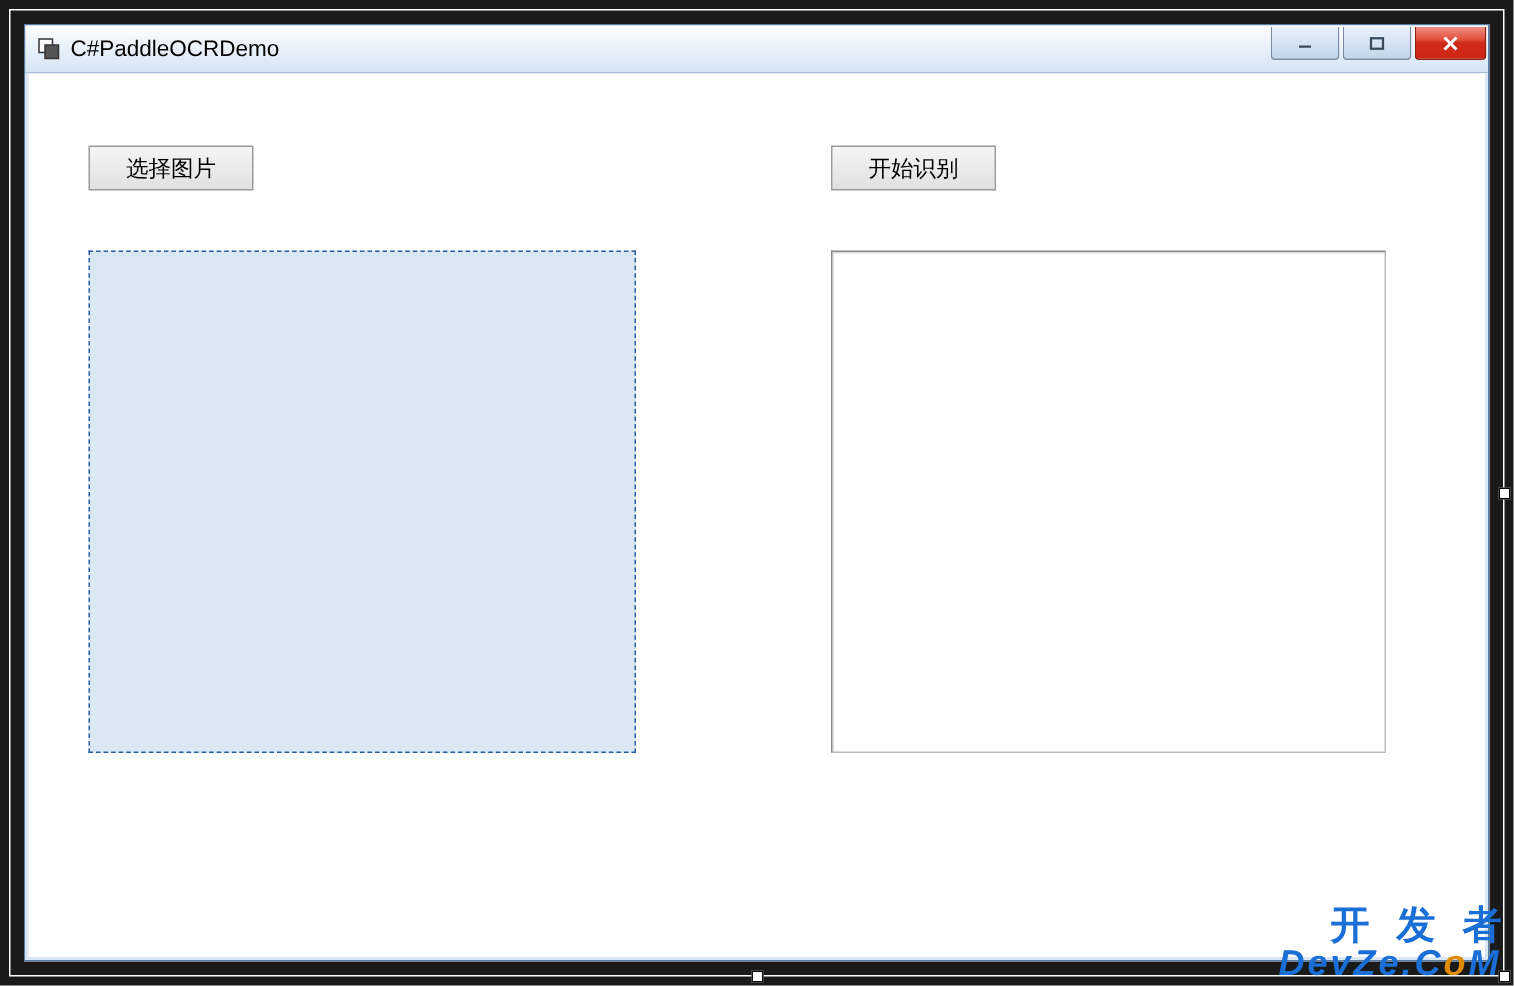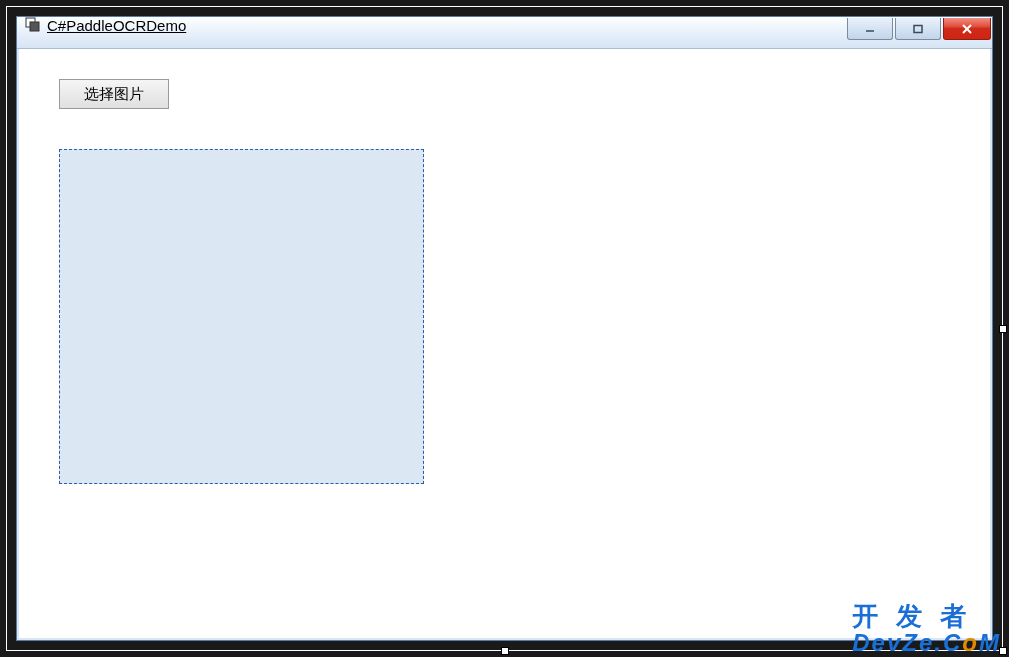--- a/index.html
+++ b/index.html
@@ -41,23 +41,22 @@
       border: 1px solid #5a7ca0;
       display: flex;
       flex-direction: column;
       box-shadow: 0 0 0 1px rgba(90,124,160,0.2) inset;
     }
     .titlebar {
       height: 32px;
       background: linear-gradient(to bottom, #ffffff 0%, #eaf2fb 45%, #d6e4f4 100%);
       border-bottom: 1px solid #a9bdd6;
       display: flex;
-      align-items: flex-start;
+      align-items: center;
       padding-left: 8px;
-      text-decoration: underline;
     }
     .titlebar-icon {
       width: 16px;
       height: 16px;
       margin-right: 6px;
       display: flex;
       align-items: center;
       justify-content: center;
     }
     .titlebar-icon svg { width: 16px; height: 16px; }
@@ -92,21 +91,21 @@
       border-color: #8a2015;
       width: 48px;
     }
     .tbtn svg { width: 12px; height: 10px; }
     .tbtn .glyph { stroke: #3a4a5a; stroke-width: 1.5; fill: none; }
     .tbtn.close .glyph { stroke: #ffffff; stroke-width: 2; }
 
     .client-area {
       flex: 1;
       background: #ffffff;
-      padding: 30px 40px;
+      padding: 48px 40px;
       position: relative;
       border: 2px solid #d8e6f6;
       border-top: none;
     }
     .columns {
       display: flex;
       gap: 130px;
     }
     .col { display: flex; flex-direction: column; }
     .winbtn {
@@ -134,20 +133,21 @@
       border: 1px solid #888;
       border-right-color: #bbb;
       border-bottom-color: #bbb;
       box-shadow: inset 1px 1px 0 #ddd;
     }
 
     .watermark {
       position: absolute;
       right: 8px;
       bottom: 2px;
+      text-align: right;
       font-family: "SimHei", "Microsoft YaHei", sans-serif;
       color: #1a6fd6;
       line-height: 1.05;
       pointer-events: none;
       z-index: 50;
     }
     .watermark .line1 {
       font-size: 26px;
       letter-spacing: 18px;
       font-weight: bold;
@@ -200,20 +200,24 @@
       </div>
     </div>
   </div>
 
   <div class="client-area">
     <div class="columns">
       <div class="col">
         <button class="winbtn">选择图片</button>
         <div class="picture-box"></div>
       </div>
+      <div class="col">
+        <button class="winbtn">开始识别</button>
+        <div class="text-output"></div>
+      </div>
     </div>
   </div>
 </div>
 
 <div class="watermark">
   <div class="line1">开发者</div>
   <div class="line2"><span>DevZe.C</span><span class="o">o</span><span>M</span></div>
 </div>
 
 </body></html>

